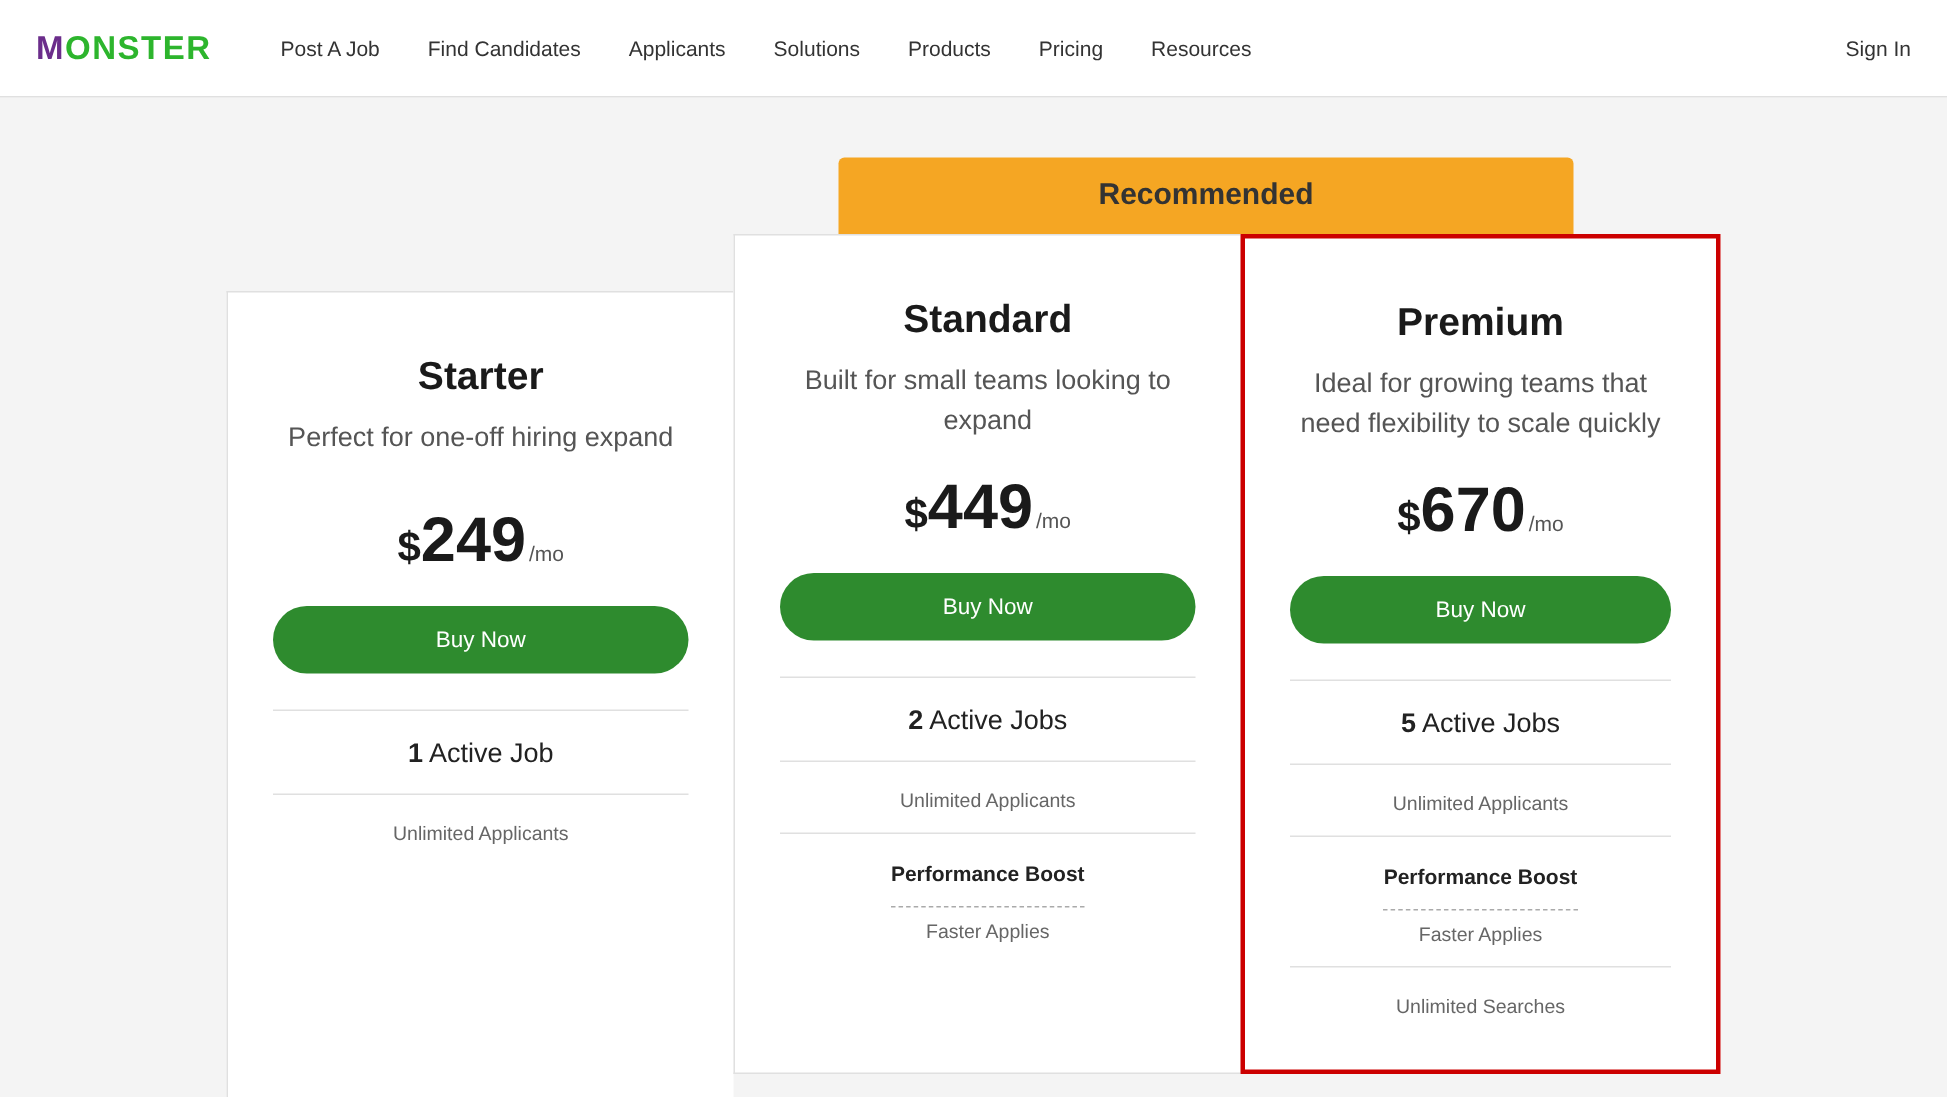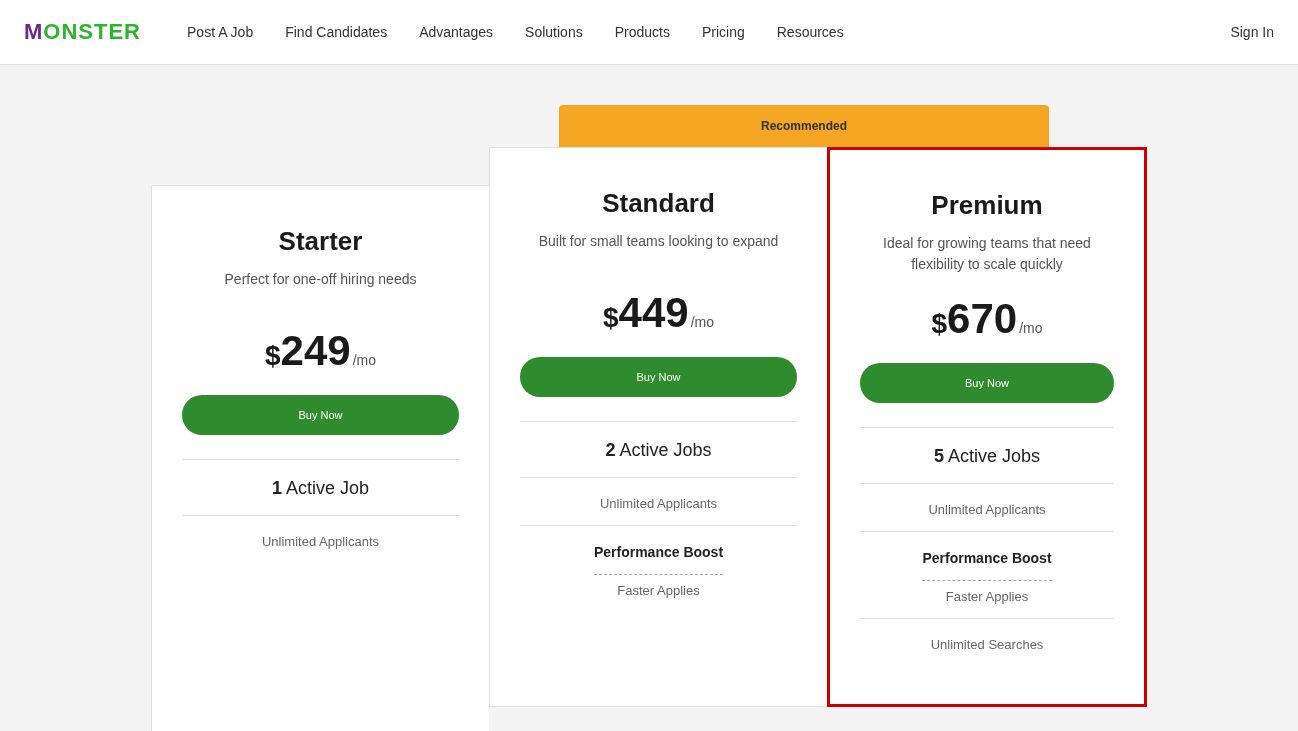--- a/index.html
+++ b/index.html
@@ -52,21 +52,21 @@
       display: flex;
       flex-direction: column;
       align-items: center;
     }
 
     
     .recommended-banner {
       background: #f5a623;
       color: #333;
       font-weight: bold;
-      font-size: 12px;
+      font-size: 20px;
       text-align: center;
       padding: 14px 0;
       width: 490px;
       border-radius: 4px 4px 0 0;
       position: relative;
       z-index: 2;
       margin-left: 310px;
     }
 
     
@@ -104,21 +104,21 @@
     }
 
     .card-title {
       font-size: 26px;
       font-weight: bold;
       color: #1a1a1a;
       margin-bottom: 12px;
       margin-top: 10px;
     }
     .card-desc {
-      font-size: 14px;
+      font-size: 18px;
       color: #555;
       text-align: center;
       margin-bottom: 20px;
       line-height: 1.5;
       min-height: 38px;
     }
     .price {
       font-size: 42px;
       font-weight: bold;
       color: #1a1a1a;
@@ -140,21 +140,21 @@
       color: #555;
       margin-left: 2px;
     }
     .buy-btn {
       background: #2e8b2e;
       color: #fff;
       border: none;
       border-radius: 30px;
       padding: 14px 0;
       width: 100%;
-      font-size: 11px;
+      font-size: 15px;
       cursor: pointer;
       margin-bottom: 24px;
       font-weight: 500;
     }
 
     
     .features {
       width: 100%;
     }
     .feature-group {
@@ -193,38 +193,38 @@
 </head>
 <body>
 
 <header class="header">
   <div class="logo">
     <span class="m">M</span><span class="rest">ONSTER</span>
   </div>
   <nav class="nav">
     <div class="nav-item">Post A Job</div>
     <div class="nav-item">Find Candidates</div>
-    <div class="nav-item">Advantages</div>
+    <div class="nav-item">Applicants</div>
     <div class="nav-item">Solutions</div>
     <div class="nav-item">Products</div>
     <div class="nav-item">Pricing</div>
     <div class="nav-item">Resources</div>
   </nav>
   <div class="sign-in">Sign In</div>
 </header>
 
 <main class="main">
 
   <div class="recommended-banner">Recommended</div>
 
   <div class="pricing-cards">
 
     <div class="card starter">
       <div class="card-title">Starter</div>
-      <div class="card-desc">Perfect for one-off hiring needs</div>
+      <div class="card-desc">Perfect for one-off hiring expand</div>
       <div class="price">
         <span class="currency">$</span>
           <span class="amount">249</span>
           <span class="period">/mo</span>
       </div>
       <button class="buy-btn">Buy Now</button>
       <div class="features">
         <div class="feature-group">
           <div class="feature-main">
             <strong>1</strong> <span>Active Job</span>

